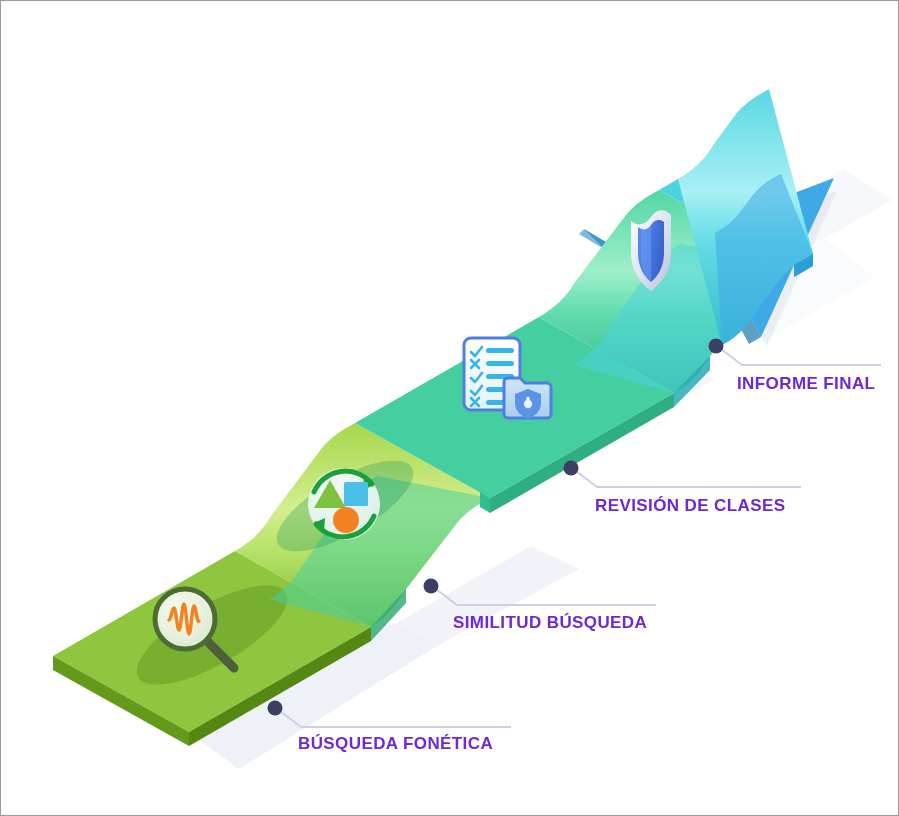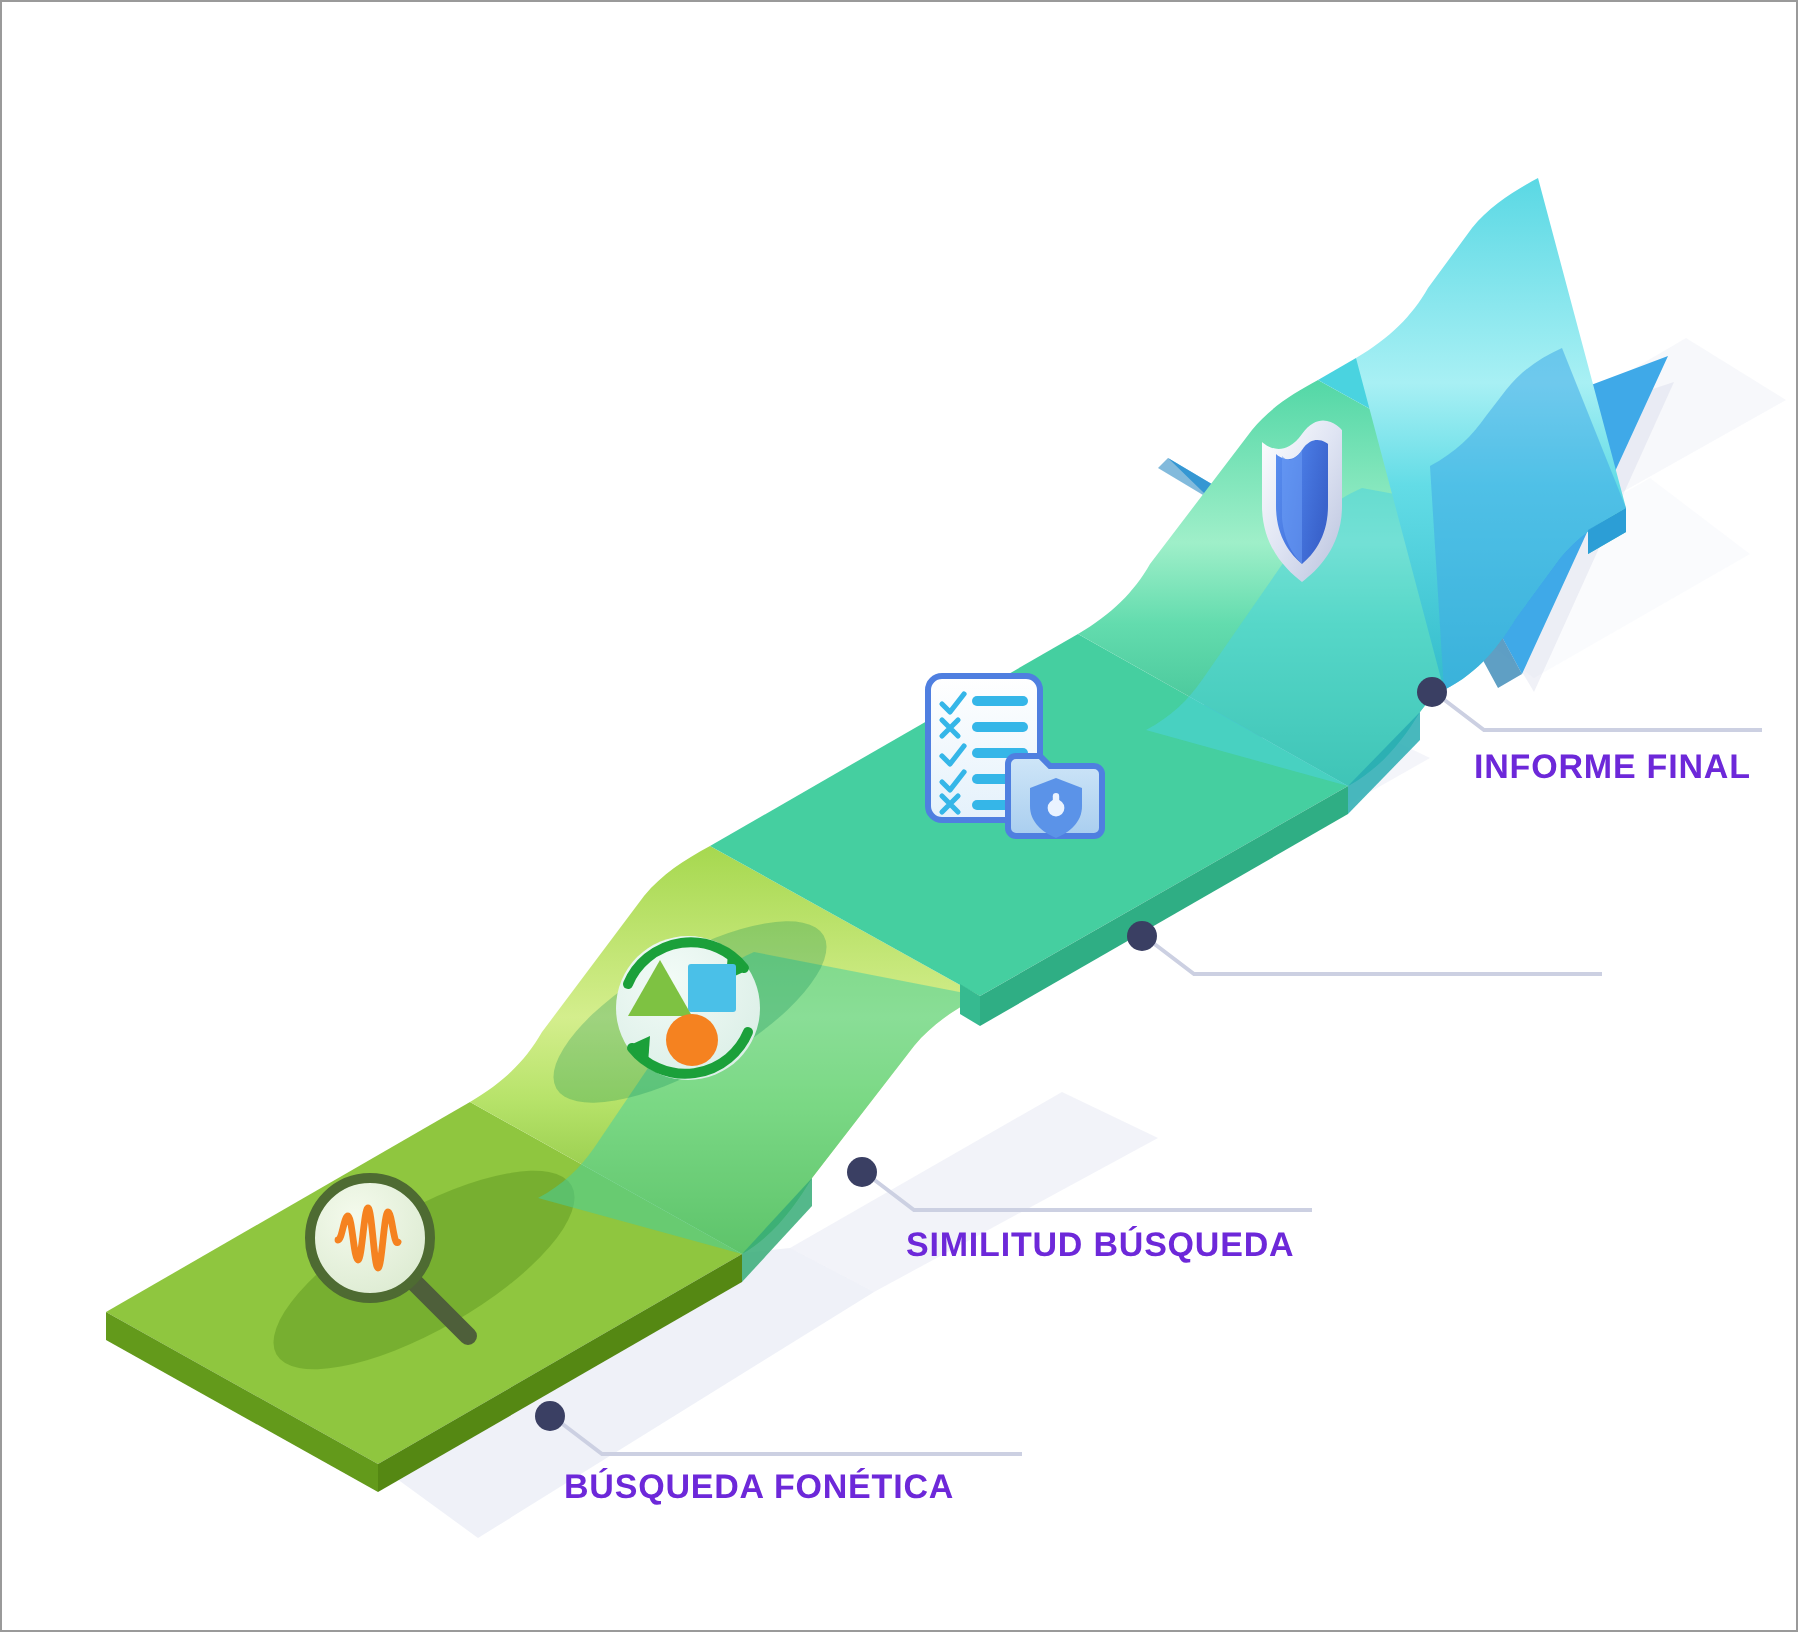--- a/index.html
+++ b/index.html
@@ -38,21 +38,21 @@
   }
   .step-label {
     position: absolute;
     font-size: 17px;
     font-weight: bold;
     color: #6d28d9;
     letter-spacing: 0.4px;
     white-space: nowrap;
     font-family: "Liberation Sans", sans-serif;
   }
-  #label-0 { left: 281px; top: 733px; }
+  #label-0 { left: 297px; top: 733px; }
   #label-1 { left: 452px; top: 612px; }
   #label-2 { left: 594px; top: 495px; }
   #label-3 { left: 736px; top: 373px; }
 </style>
 </head>
 <body>
 
 <div id="canvas">
 
   <div id="title">Pasos de la búsqueda</div>
@@ -3692,15 +3692,16 @@
 
       <g>
         <path d="M716,345 L741,364 L880,364" fill="none" stroke="#ccd0e2" stroke-width="2"></path>
         <circle cx="715" cy="345" r="7.5" fill="#3a3f63"></circle>
       </g>
     </g>
   </svg>
 
   <div class="step-label" id="label-0">BÚSQUEDA FONÉTICA</div>
   <div class="step-label" id="label-1">SIMILITUD BÚSQUEDA</div>
+  <div class="step-label" id="label-2">REVISIÓN DE CLASES</div>
   <div class="step-label" id="label-3">INFORME FINAL</div>
 
 </div>
 
 </body></html>

